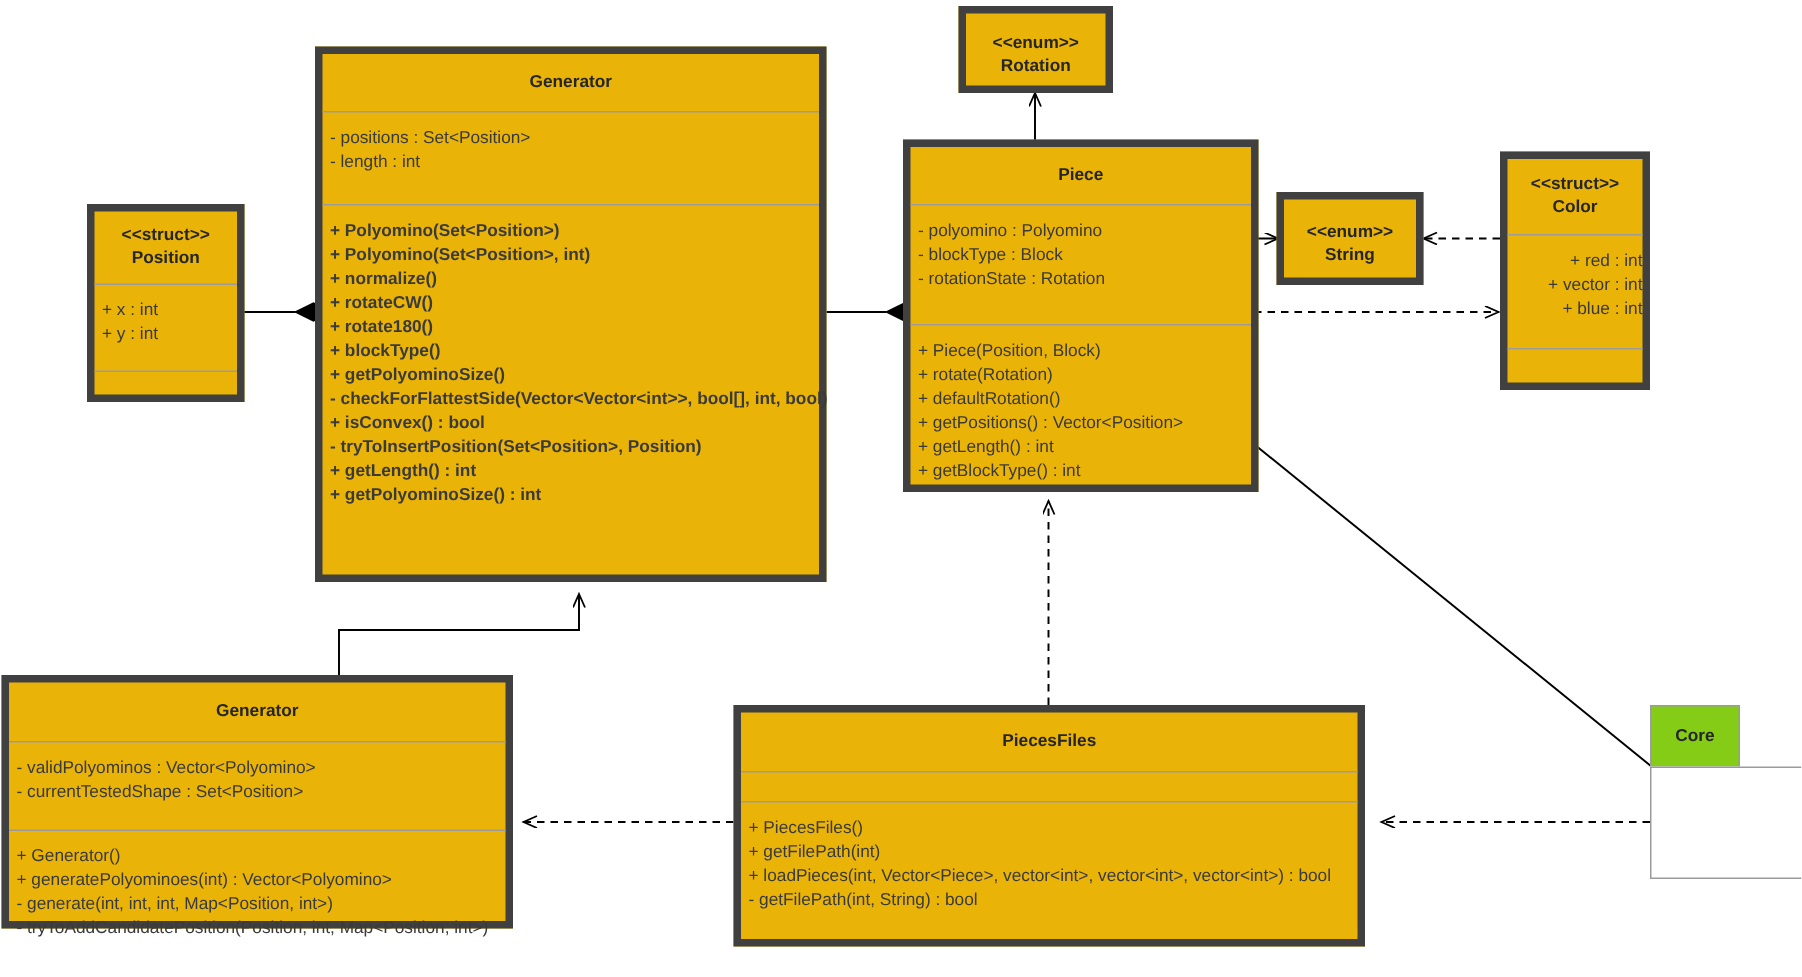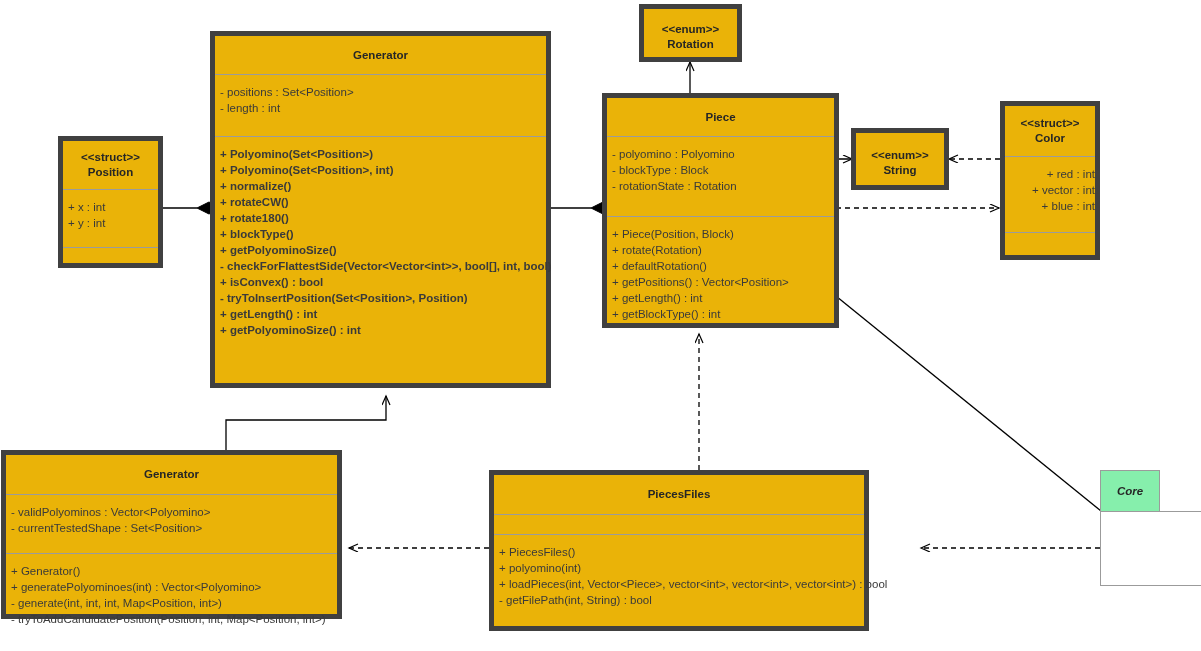--- a/index.html
+++ b/index.html
@@ -64,29 +64,28 @@
   }
   
   .core-box {
     position: absolute;
     z-index: 2;
   }
   .core-head {
     position: absolute;
     box-sizing: border-box;
     border: 1px solid #9b9b9b;
-    background: #86efac;
+    background: #84cc16;
     text-align: center;
     font-weight: bold;
     font-size: 11.5px;
     color: #262626;
     display: flex;
     align-items: center;
     justify-content: center;
-    font-style: italic;
   }
   .core-body {
     position: absolute;
     box-sizing: border-box;
     border: 1px solid #9b9b9b;
     border-top: 1px solid #9b9b9b;
     background: #ffffff;
   }
 </style>
 </head>
@@ -250,28 +249,28 @@
       <div class="uml-row">- currentTestedShape : Set&lt;Position&gt;</div>
     </div>
     <div class="uml-compartment" style="height:103px;">
       <div class="uml-row">+ Generator()</div>
       <div class="uml-row">+ generatePolyominoes(int) : Vector&lt;Polyomino&gt;</div>
       <div class="uml-row">- generate(int, int, int, Map&lt;Position, int&gt;)</div>
       <div class="uml-row">- tryToAddCandidatePosition(Position, int, Map&lt;Position, int&gt;)</div>
     </div>
   </div>
 
-  <div class="uml-class" style="left:489px; top:470px; width:380px; height:161px;">
+  <div class="uml-class" style="left:489px; top:470px; width:421px; height:161px;">
     <div class="uml-header" style="height:39px;">
       <span>PiecesFiles</span>
     </div>
     <div class="uml-compartment empty" style="height:20px;"></div>
     <div class="uml-compartment" style="height:101px;">
       <div class="uml-row">+ PiecesFiles()</div>
-      <div class="uml-row">+ polyomino(int)</div>
+      <div class="uml-row">+ getFilePath(int)</div>
       <div class="uml-row">+ loadPieces(int, Vector&lt;Piece&gt;, vector&lt;int&gt;, vector&lt;int&gt;, vector&lt;int&gt;) : bool</div>
       <div class="uml-row">- getFilePath(int, String) : bool</div>
     </div>
   </div>
 
   <div class="core-box">
     <div class="core-head" style="left:1100px; top:470px; width:60px; height:42px;">
       <span>Core</span>
     </div>
     <div class="core-body" style="left:1100px; top:511px; width:130px; height:75px;"></div>

